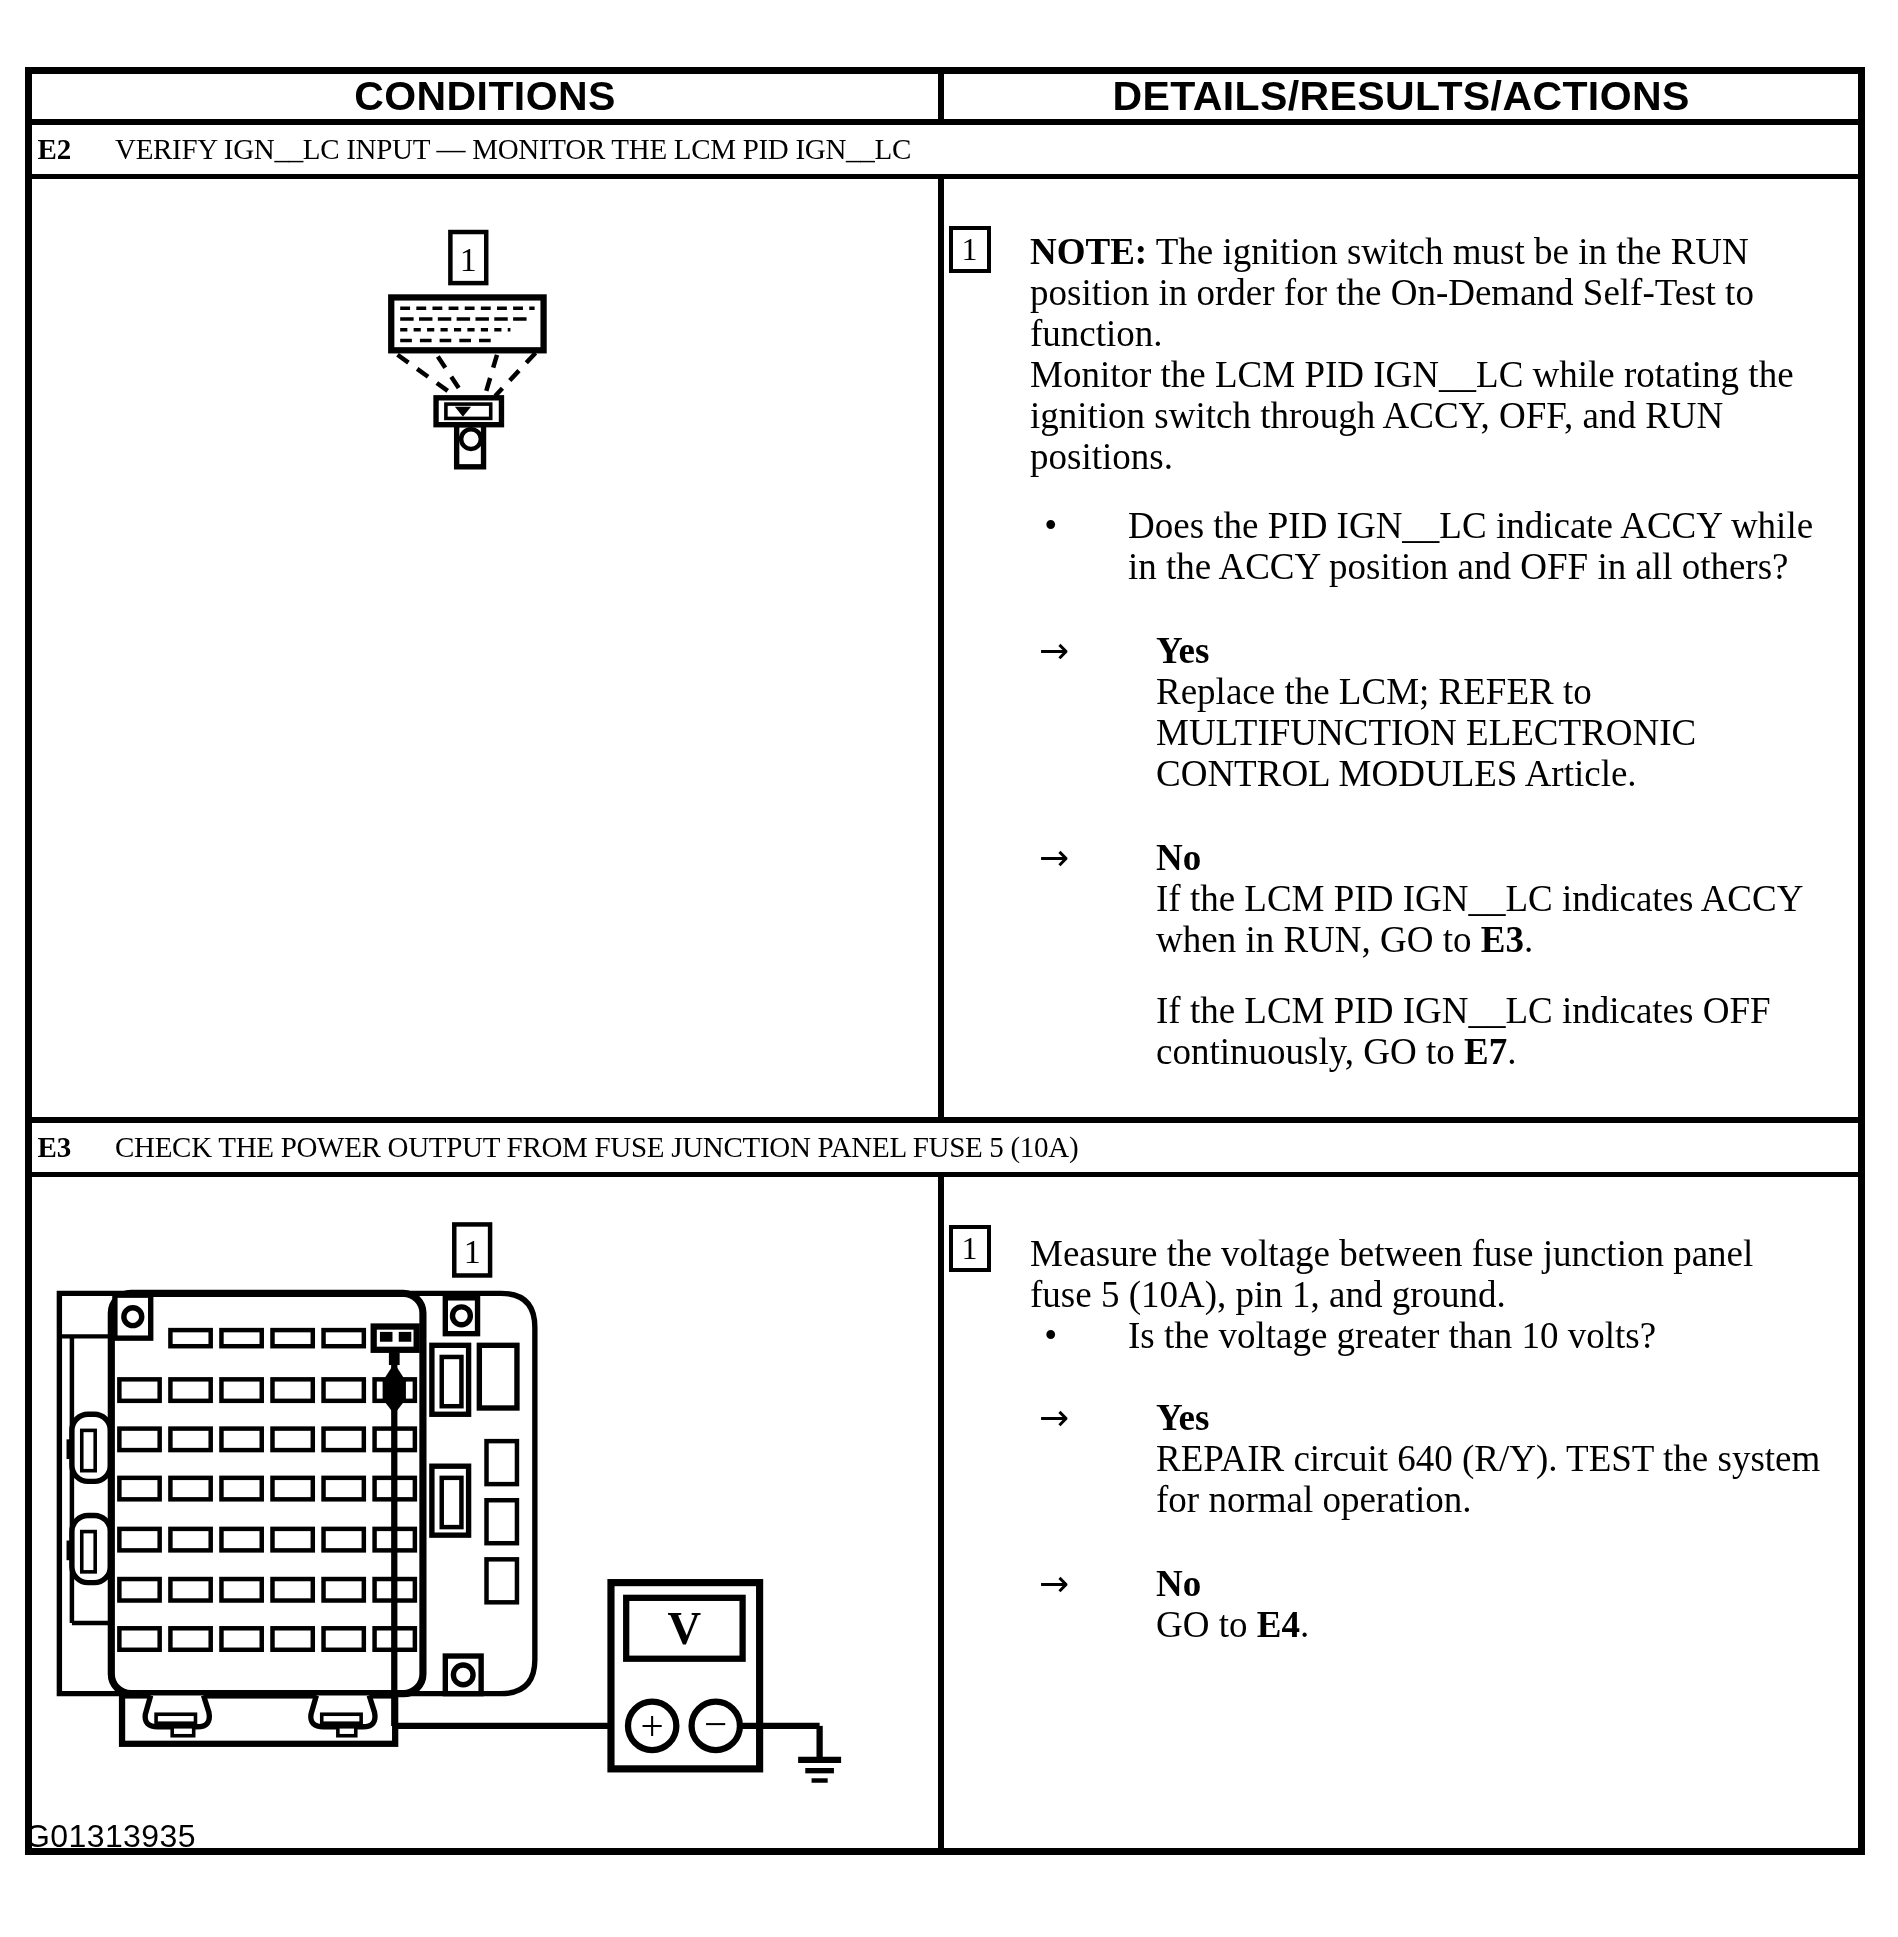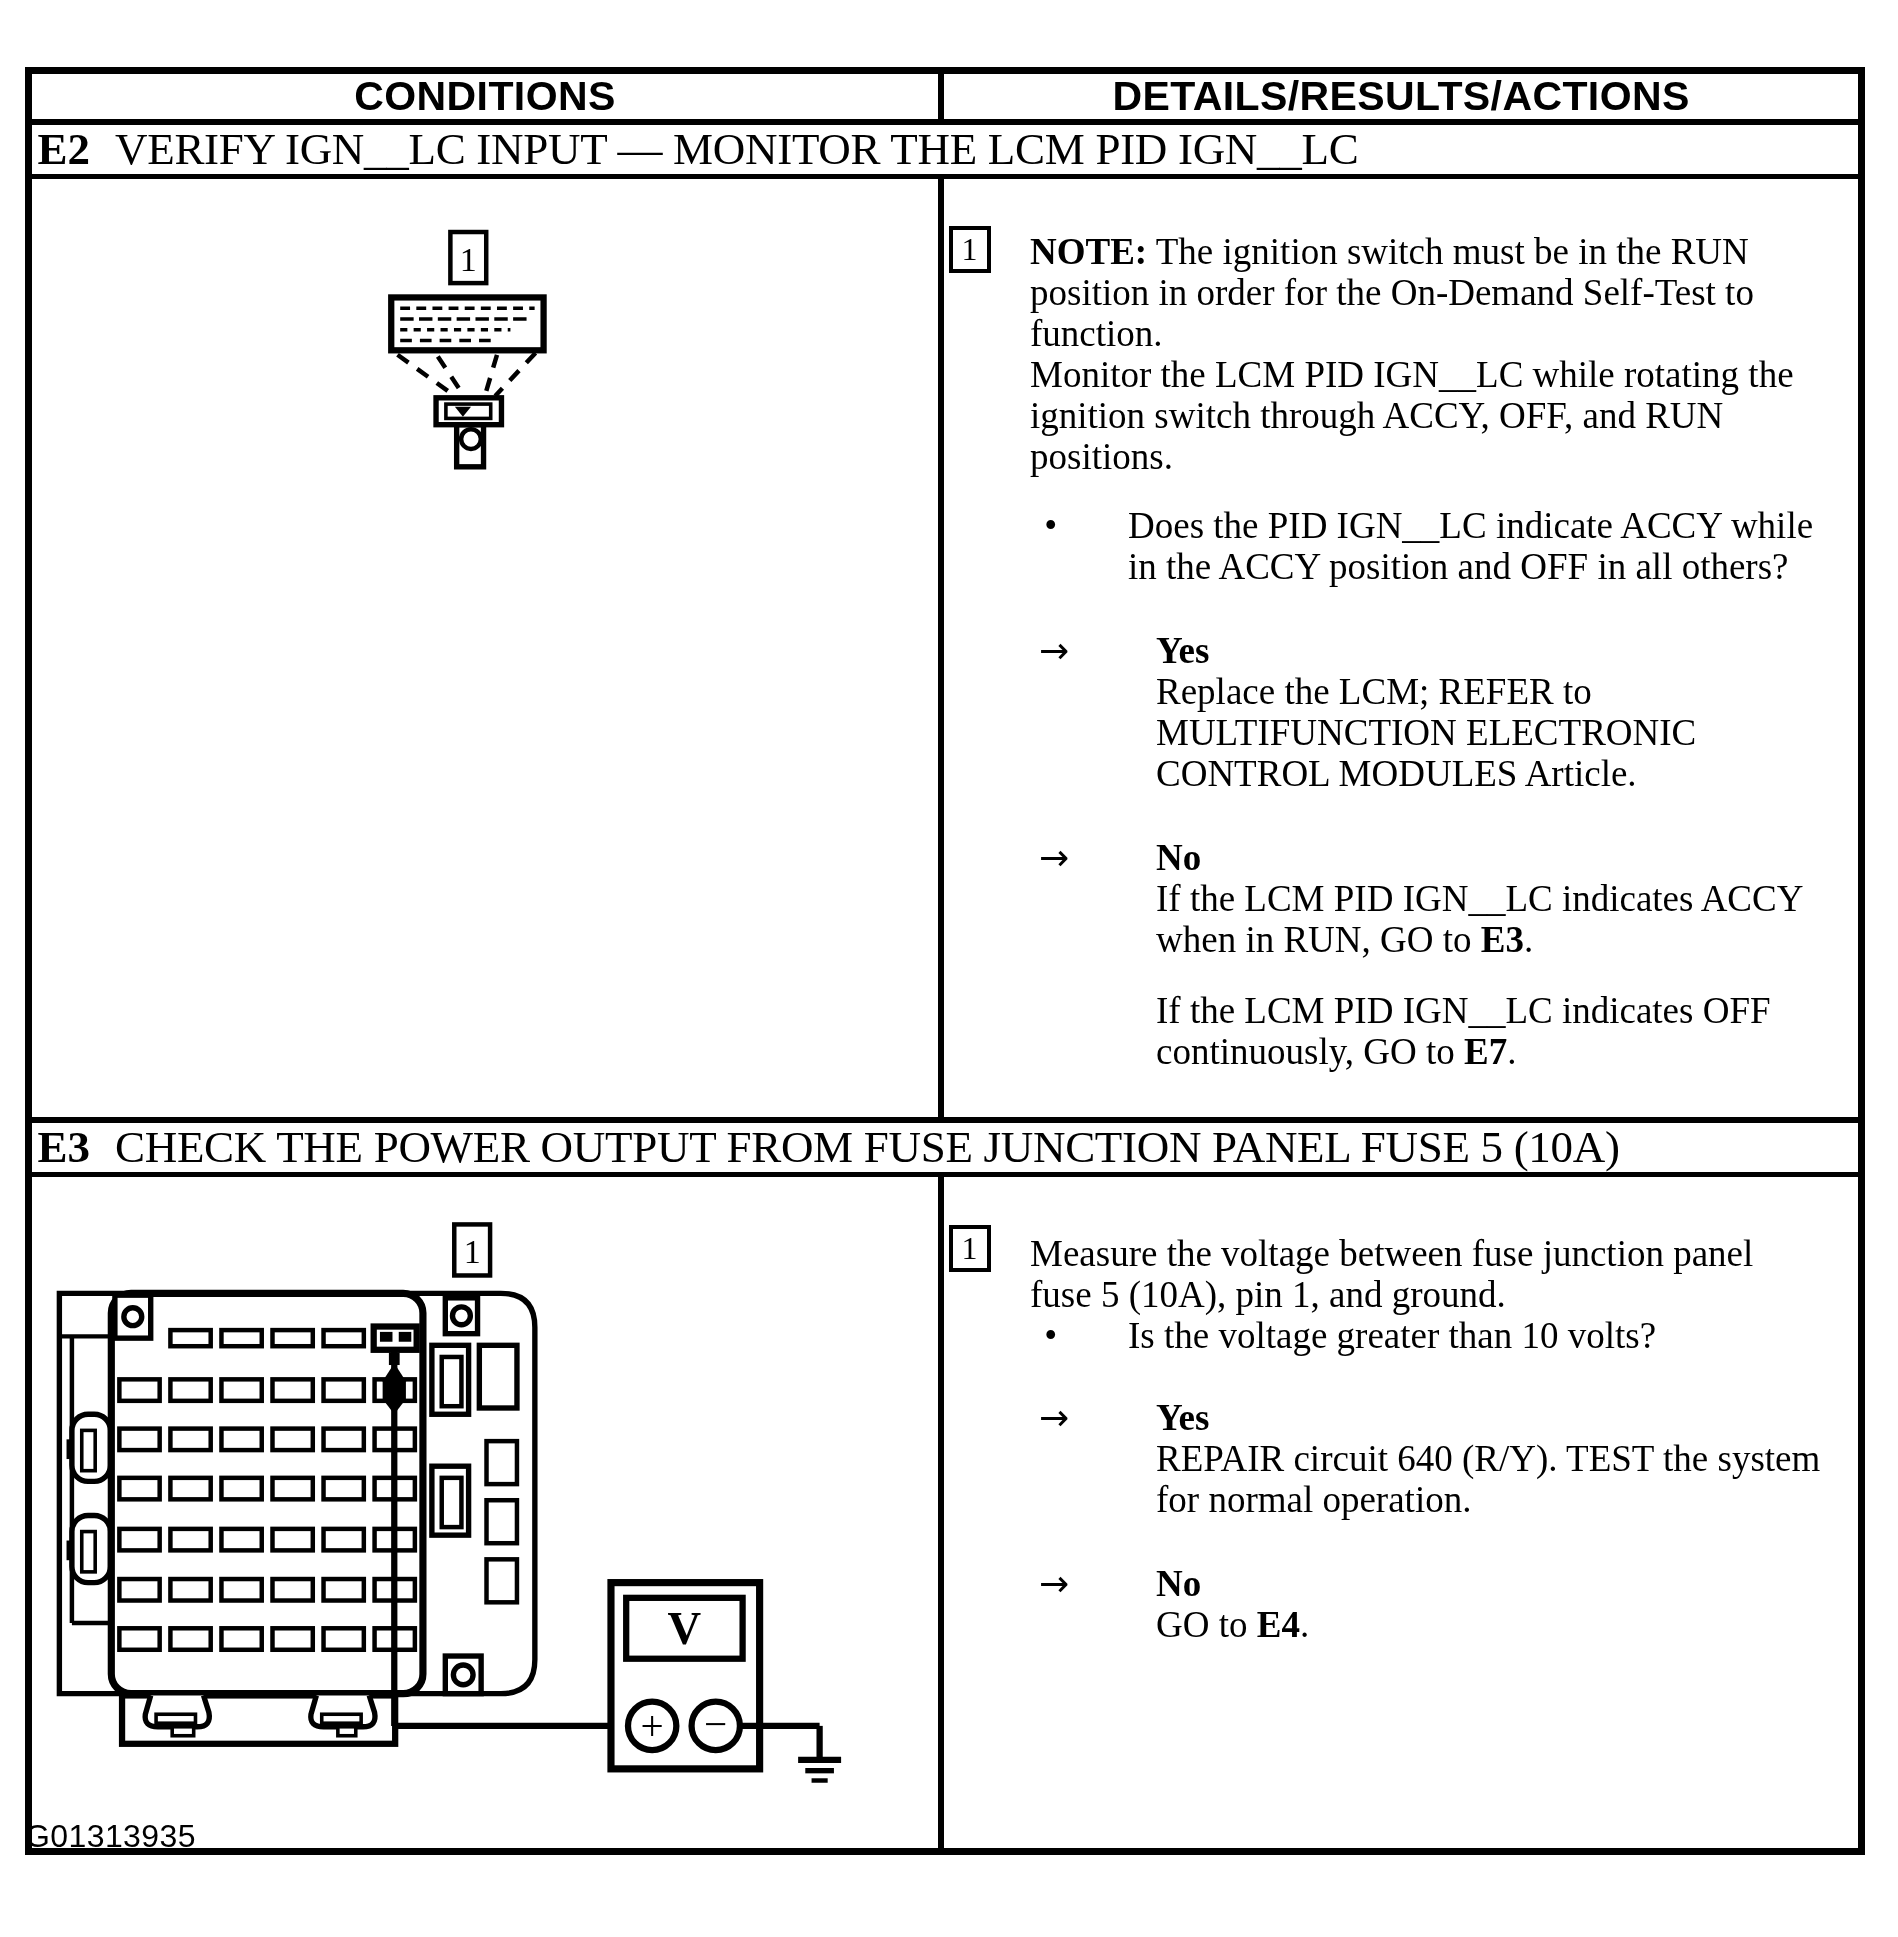--- a/index.html
+++ b/index.html
@@ -13,21 +13,21 @@
   
   .header-row { display:flex; height:51px; border-bottom:6.3px solid #000; }
   .hcell { font-family:"Liberation Sans", sans-serif; font-weight:bold; font-size:41px;
            line-height:45px; text-align:center; letter-spacing:0.4px; }
   .hcell.left  { width:906px; }
   .hcell.right { flex:1;text-align:center; }
   .hdiv { width:6.3px; background:#000; }
 
   
   .title-row { height:54px; border-bottom:5.4px solid #000; line-height:48px;
-               font-size:45px; white-space:nowrap; overflow:hidden; }
+               font-size:29px; white-space:nowrap; overflow:hidden; }
   .step-id { display:inline-block; width:83px; padding-left:5.4px; font-weight:bold; }
   .step-title { letter-spacing:-0.3px; }
 
   
   .content-row { position:relative; width:100%; }
   .content-row.e2 { height:944px; border-bottom:6.3px solid #000; }
   .content-row.e3 { flex:1; }
   .vdiv { position:absolute; left:906px; top:0; bottom:0; width:6.3px; background:#000; }
 
   .diagram { position:absolute; }

